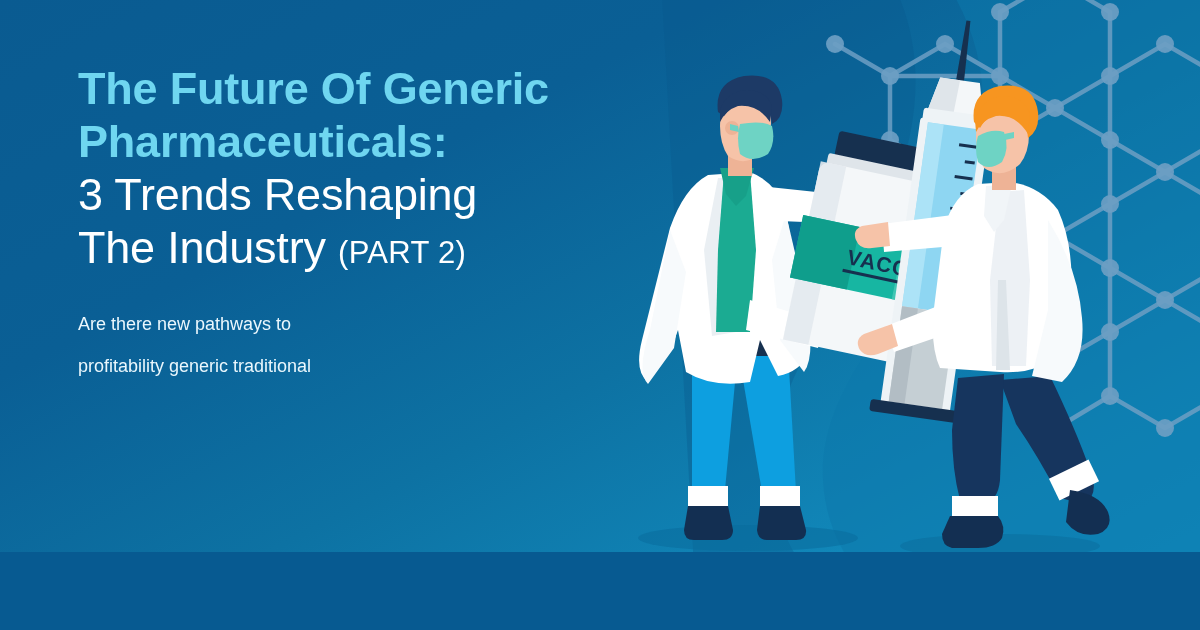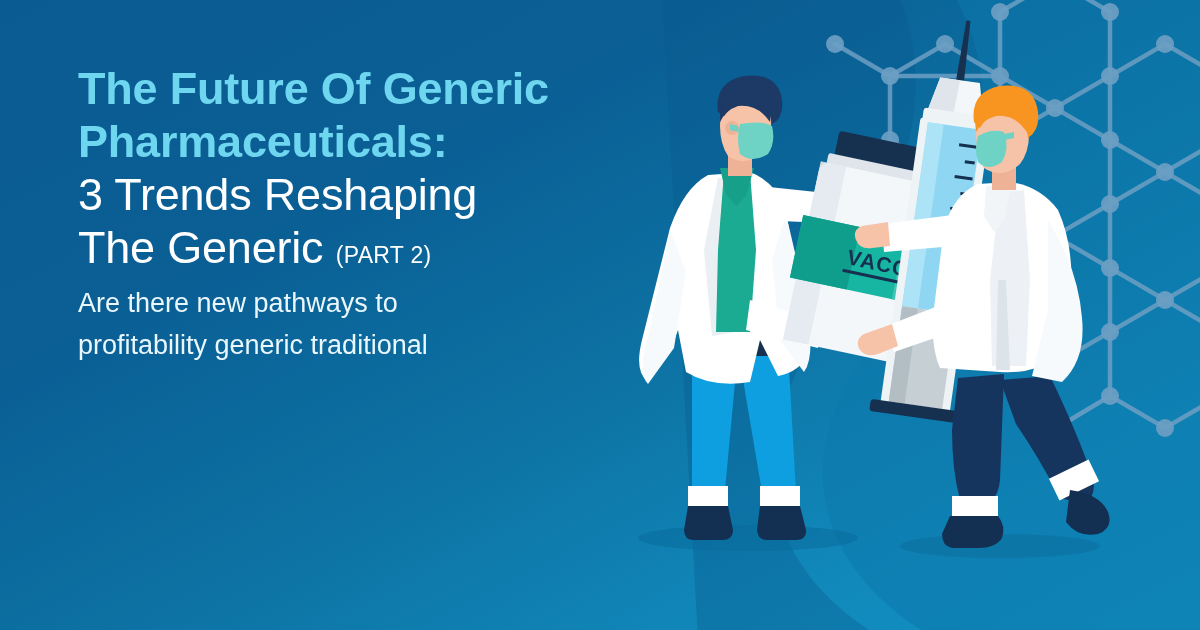--- a/index.html
+++ b/index.html
@@ -6,21 +6,21 @@
   * { margin:0; padding:0; box-sizing:border-box; }
   html,body { width:1200px; height:630px; overflow:hidden; }
   body {
     font-family: "Liberation Sans", "DejaVu Sans", sans-serif;
     background:#075a91;
   }
 
   .banner {
     position:relative;
     width:1200px;
-    height:630px;
+    height:552px;
     overflow:hidden;
     background: linear-gradient(118deg, #0a5b91 0%, #0a5e94 26%, #0c6e9f 48%, #1183b4 70%, #1490c2 88%, #1192c4 100%);
   }
 
   
   .bg-svg {
     position:absolute; inset:0;
     width:1200px; height:630px;
     display:block;
   }
@@ -43,26 +43,27 @@
     color:#6fd6f0;
     font-weight:bold;
   }
   .t-white {
     color:#ffffff;
     font-weight:400;
   }
   .t-part {
     color:#ffffff;
     font-weight:400;
-    font-size:23px;
+    font-size:31px;
     letter-spacing:0.3px;
   }
   .subtitle {
+    margin-top:24px;
     color:#eaf7fd;
-    font-size:27px;
+    font-size:18px;
     line-height:42px;
     font-weight:300;
     max-width:500px;
   }
   .subtitle span { display:block; white-space:nowrap; }
 
   
   .illus {
     position:absolute;
     left:600px; top:0;
@@ -158,21 +159,21 @@
           <circle cx="950" cy="362" r="9"></circle>
           <circle cx="1060" cy="426" r="9"></circle>
       </g>
     </g>
   </svg>
 
   <div class="text-block">
     <div class="title-line t-accent">The Future Of Generic</div>
     <div class="title-line t-accent">Pharmaceuticals:</div>
     <div class="title-line t-white">3 Trends Reshaping</div>
-    <div class="title-line t-white"><span>The Generic</span> <span class="t-part">(PART 2)</span></div>
+    <div class="title-line t-white"><span>The Industry</span> <span class="t-part">(PART 2)</span></div>
 
     <div class="subtitle">
       <span>Are there new pathways to</span>
       <span>profitability generic traditional</span>
     </div>
   </div>
 
   <div class="illus">
   <svg viewBox="0 0 600 630" aria-hidden="true">
 

